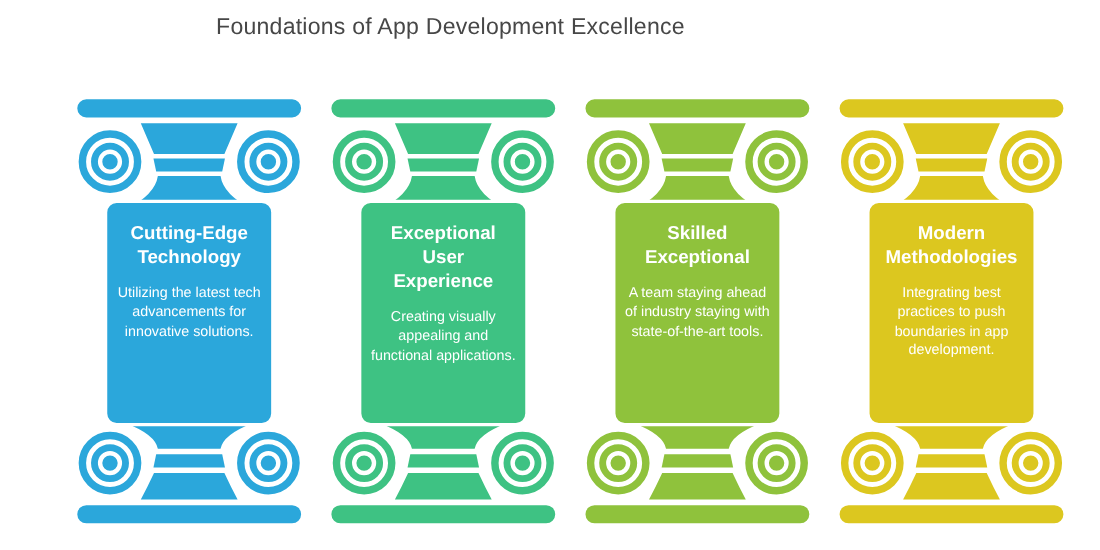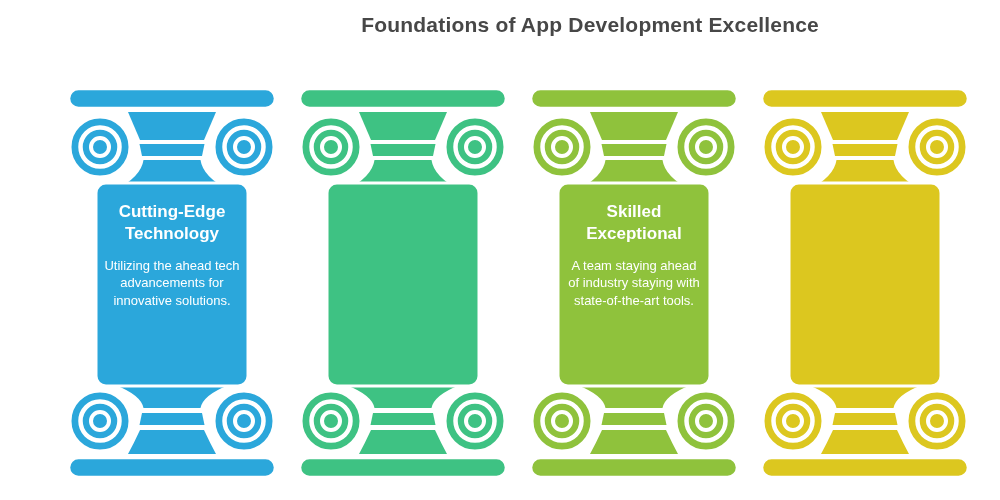--- a/index.html
+++ b/index.html
@@ -6,22 +6,22 @@
   body{
     width:1000px;height:500px;
     background:#ffffff;
     font-family:"Liberation Sans", sans-serif;
     position:relative;
     overflow:hidden;
   }
   .canvas{position:absolute;inset:0;}
   .page-title{
     position:absolute;top:13px;left:0;width:819px;
-    text-align:right;
-    font-size:21px;font-weight:bold;letter-spacing:.2px;
+    text-align:center;
+    font-size:21px;font-weight:normal;letter-spacing:.2px;
     margin:0;
   }
   .pillars{
     position:absolute;left:67px;top:87px;
     display:flex;gap:21px;
   }
   .pillar{
     position:relative;
     width:210px;height:392px;
   }
@@ -95,40 +95,48 @@
   <h1 class="page-title" style="color: rgb(71, 71, 71);">Foundations of App Development Excellence</h1>
 
   <div class="pillars">
 
     <div class="pillar" style="color: rgb(43, 167, 219);">
       <svg viewBox="0 0 210 392">
         <use href="#column"></use>
       </svg>
       <div class="pillar-text">
         <div class="pillar-title">Cutting-Edge Technology</div>
-        <div class="pillar-desc">Utilizing the ahead tech advancements for innovative solutions.</div>
+        <div class="pillar-desc">Utilizing the latest tech advancements for innovative solutions.</div>
       </div>
     </div>
 
     <div class="pillar" style="color: rgb(62, 194, 131);">
       <svg viewBox="0 0 210 392">
         <use href="#column"></use>
       </svg>
+      <div class="pillar-text">
+        <div class="pillar-title">Exceptional User Experience</div>
+        <div class="pillar-desc">Creating visually appealing and functional applications.</div>
+      </div>
     </div>
 
     <div class="pillar" style="color: rgb(143, 194, 60);">
       <svg viewBox="0 0 210 392">
         <use href="#column"></use>
       </svg>
       <div class="pillar-text">
         <div class="pillar-title">Skilled Exceptional</div>
         <div class="pillar-desc">A team staying ahead of industry staying with state-of-the-art tools.</div>
       </div>
     </div>
 
     <div class="pillar" style="color: rgb(220, 199, 31);">
       <svg viewBox="0 0 210 392">
         <use href="#column"></use>
       </svg>
+      <div class="pillar-text">
+        <div class="pillar-title">Modern Methodologies</div>
+        <div class="pillar-desc">Integrating best practices to push boundaries in app development.</div>
+      </div>
     </div>
 
   </div>
 </div>
 
 </body></html>

